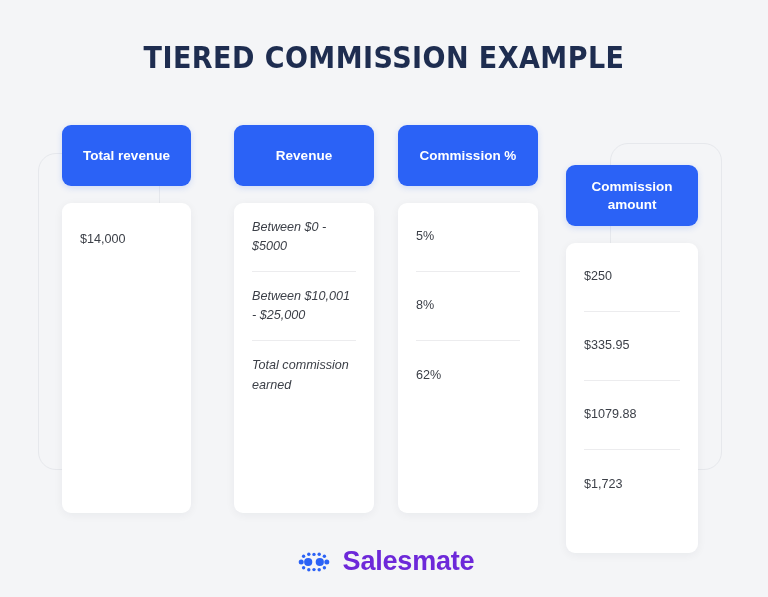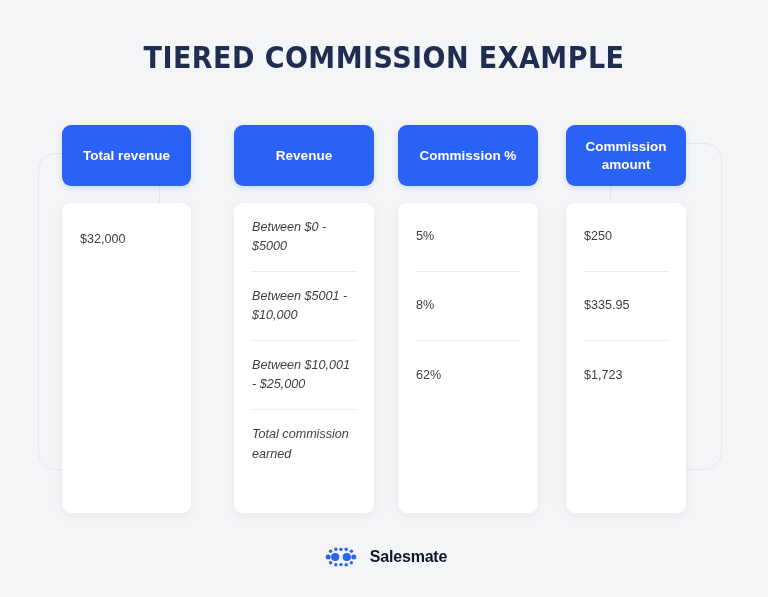--- a/index.html
+++ b/index.html
@@ -68,21 +68,21 @@
     height: 597px;
   }
 
   .column {
     position: absolute;
     top: 125px;
   }
   .col-0 { left: 62px;  width: 129px; }
   .col-1 { left: 234px; width: 140px; }
   .col-2 { left: 398px; width: 140px; border-radius: 25px; }
-  .col-3 { left: 566px; width: 120px; }
+  .col-3 { left: 566px; width: 132px; margin-top: 40px; }
 
   .col-header {
     height: 61px;
     border-radius: 9px;
     background: #2b62f6;
     color: #ffffff;
     display: flex;
     align-items: center;
     justify-content: center;
     text-align: center;
@@ -135,57 +135,54 @@
     align-items: center;
     justify-content: center;
     gap: 9px;
   }
   .logo-mark {
     display: block;
     width: 40px;
     height: 22px;
   }
   .logo-word {
-    font-size: 16px;
+    font-size: 27px;
     font-weight: bold;
-    color: #0f172a;
+    color: #6d28d9;
     letter-spacing: -0.2px;
   }
 </style>
 </head>
 <body>
 
 <div class="infographic">
 
   <div class="title">TIERED COMMISSION EXAMPLE</div>
 
   <div class="deco-frame deco-left"></div>
   <div class="deco-frame deco-right"></div>
 
   <div class="columns">
 
     <div class="column col-0">
       <div class="col-header">Total revenue</div>
       <div class="col-card">
         <div class="cell">
-          <span class="cell-text">$32,000</span>
+          <span class="cell-text">$14,000</span>
         </div>
       </div>
     </div>
 
     <div class="column col-1">
       <div class="col-header">Revenue</div>
       <div class="col-card">
         <div class="cell">
           <span class="cell-text">Between $0 - $5000</span>
         </div>
         <div class="cell">
-          <span class="cell-text">Between $5001 - $10,000</span>
-        </div>
-        <div class="cell">
           <span class="cell-text">Between $10,001 - $25,000</span>
         </div>
         <div class="cell">
           <span class="cell-text">Total commission earned</span>
         </div>
       </div>
     </div>
 
     <div class="column col-2">
       <div class="col-header">Commission %</div>
@@ -203,20 +200,23 @@
     </div>
 
     <div class="column col-3">
       <div class="col-header">Commission amount</div>
       <div class="col-card">
         <div class="cell">
           <span class="cell-text">$250</span>
         </div>
         <div class="cell">
           <span class="cell-text">$335.95</span>
+        </div>
+        <div class="cell">
+          <span class="cell-text">$1079.88</span>
         </div>
         <div class="cell">
           <span class="cell-text">$1,723</span>
         </div>
       </div>
     </div>
 
   </div>
 
   <div class="footer">

